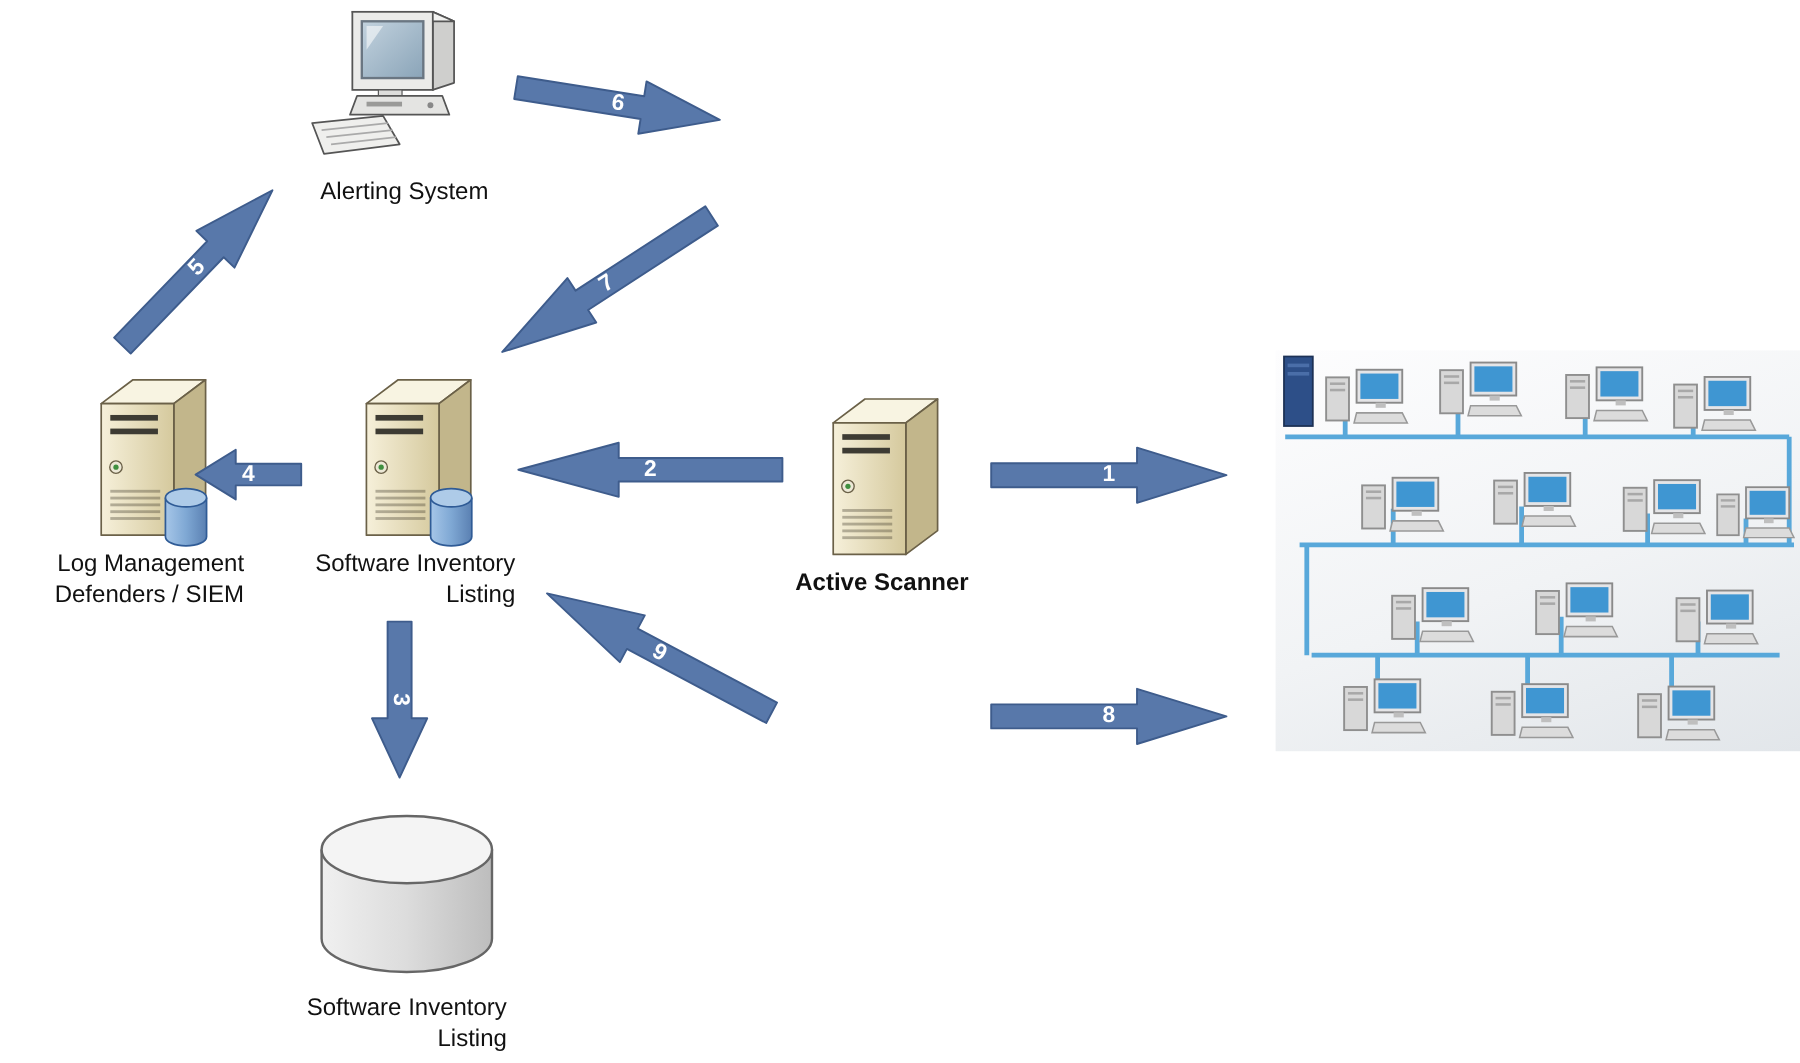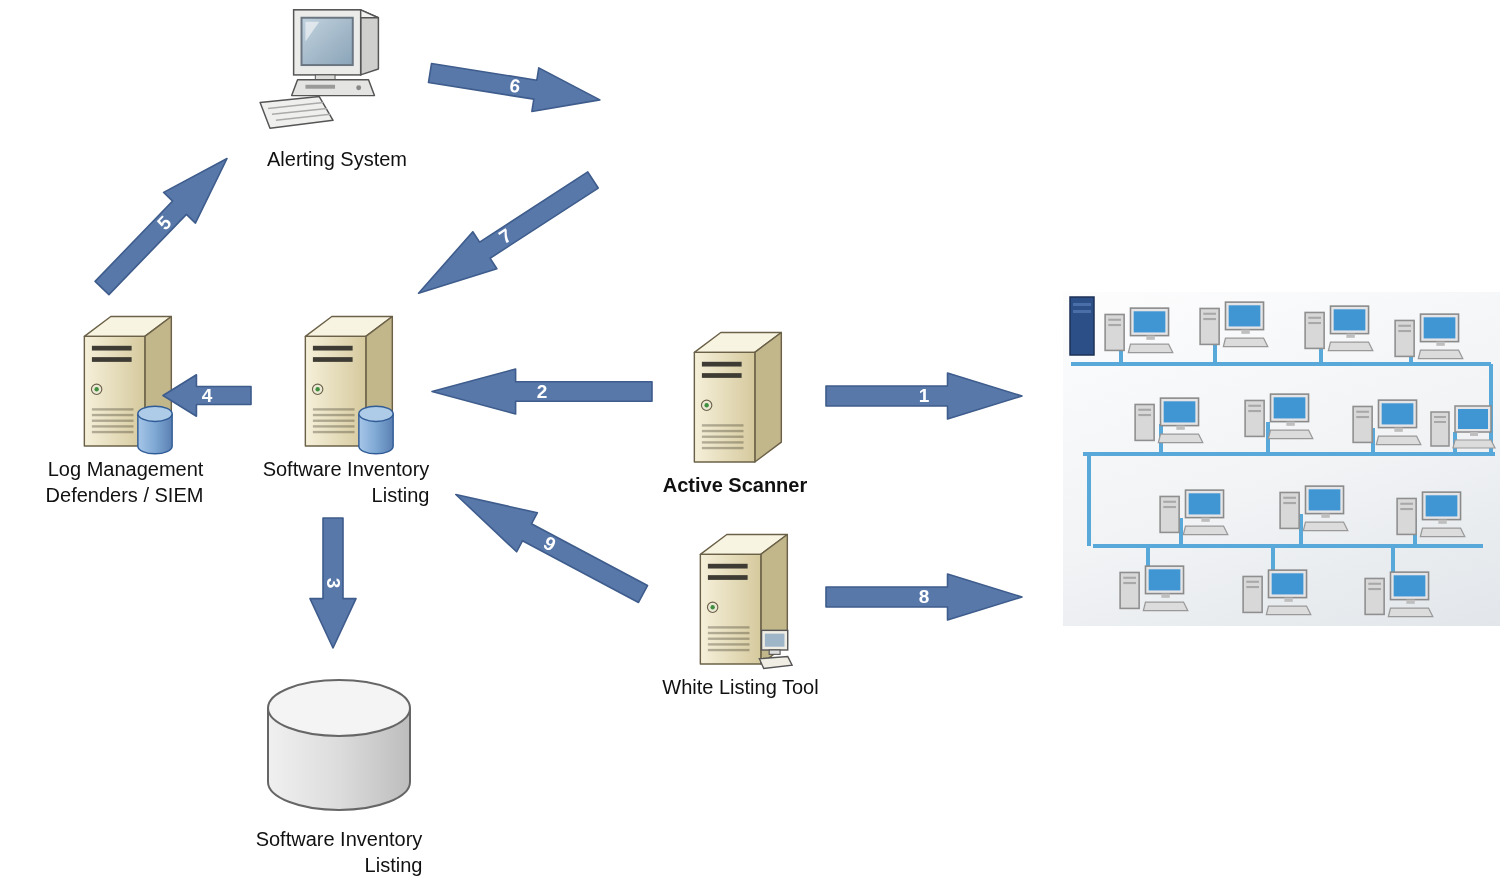--- a/index.html
+++ b/index.html
@@ -150,36 +150,20 @@
     <div class="iconwrap">
       <svg width="104" height="142" viewBox="0 0 110 150">
           <use href="#sym-server"></use>
         </svg>
     </div>
     <div class="label">
       <span class="line">Active Scanner</span>
     </div>
   </div>
 
-  <div class="node" style="left:648px;top:524px;width:185px;">
-    <div class="iconwrap">
-      <svg width="104" height="142" viewBox="0 0 110 150">
-          <use href="#sym-server"></use>
-        </svg>
-      <svg class="overlay-pc" viewBox="0 0 44 40">
-        <rect x="6" y="2" width="24" height="18" fill="#efede4" stroke="#555" stroke-width="1.3"></rect>
-        <rect x="9" y="5" width="18" height="12" fill="#9fb6c8"></rect>
-        <rect x="13" y="20" width="10" height="4" fill="#ddd" stroke="#555" stroke-width="1"></rect>
-        <polygon points="4,28 30,26 34,34 8,37" fill="#efede4" stroke="#555" stroke-width="1.3"></polygon>
-      </svg>
-    </div>
-    <div class="label">
-      <span class="line">White Listing Tool</span>
-    </div>
-  </div>
 
   <div class="node" style="left:243px;top:676px;width:192px;">
     <div class="iconwrap">
       <svg width="150" height="142" viewBox="0 0 150 142">
         <path d="M4,32 L4,106 A71,28 0 0 0 146,106 L146,32" fill="url(#gGray)" stroke="#666" stroke-width="2"></path>
         <ellipse cx="75" cy="32" rx="71" ry="28" fill="#f4f4f4" stroke="#666" stroke-width="2"></ellipse>
       </svg>
     </div>
     <div class="label">
       <span class="line">Software Inventory</span>

